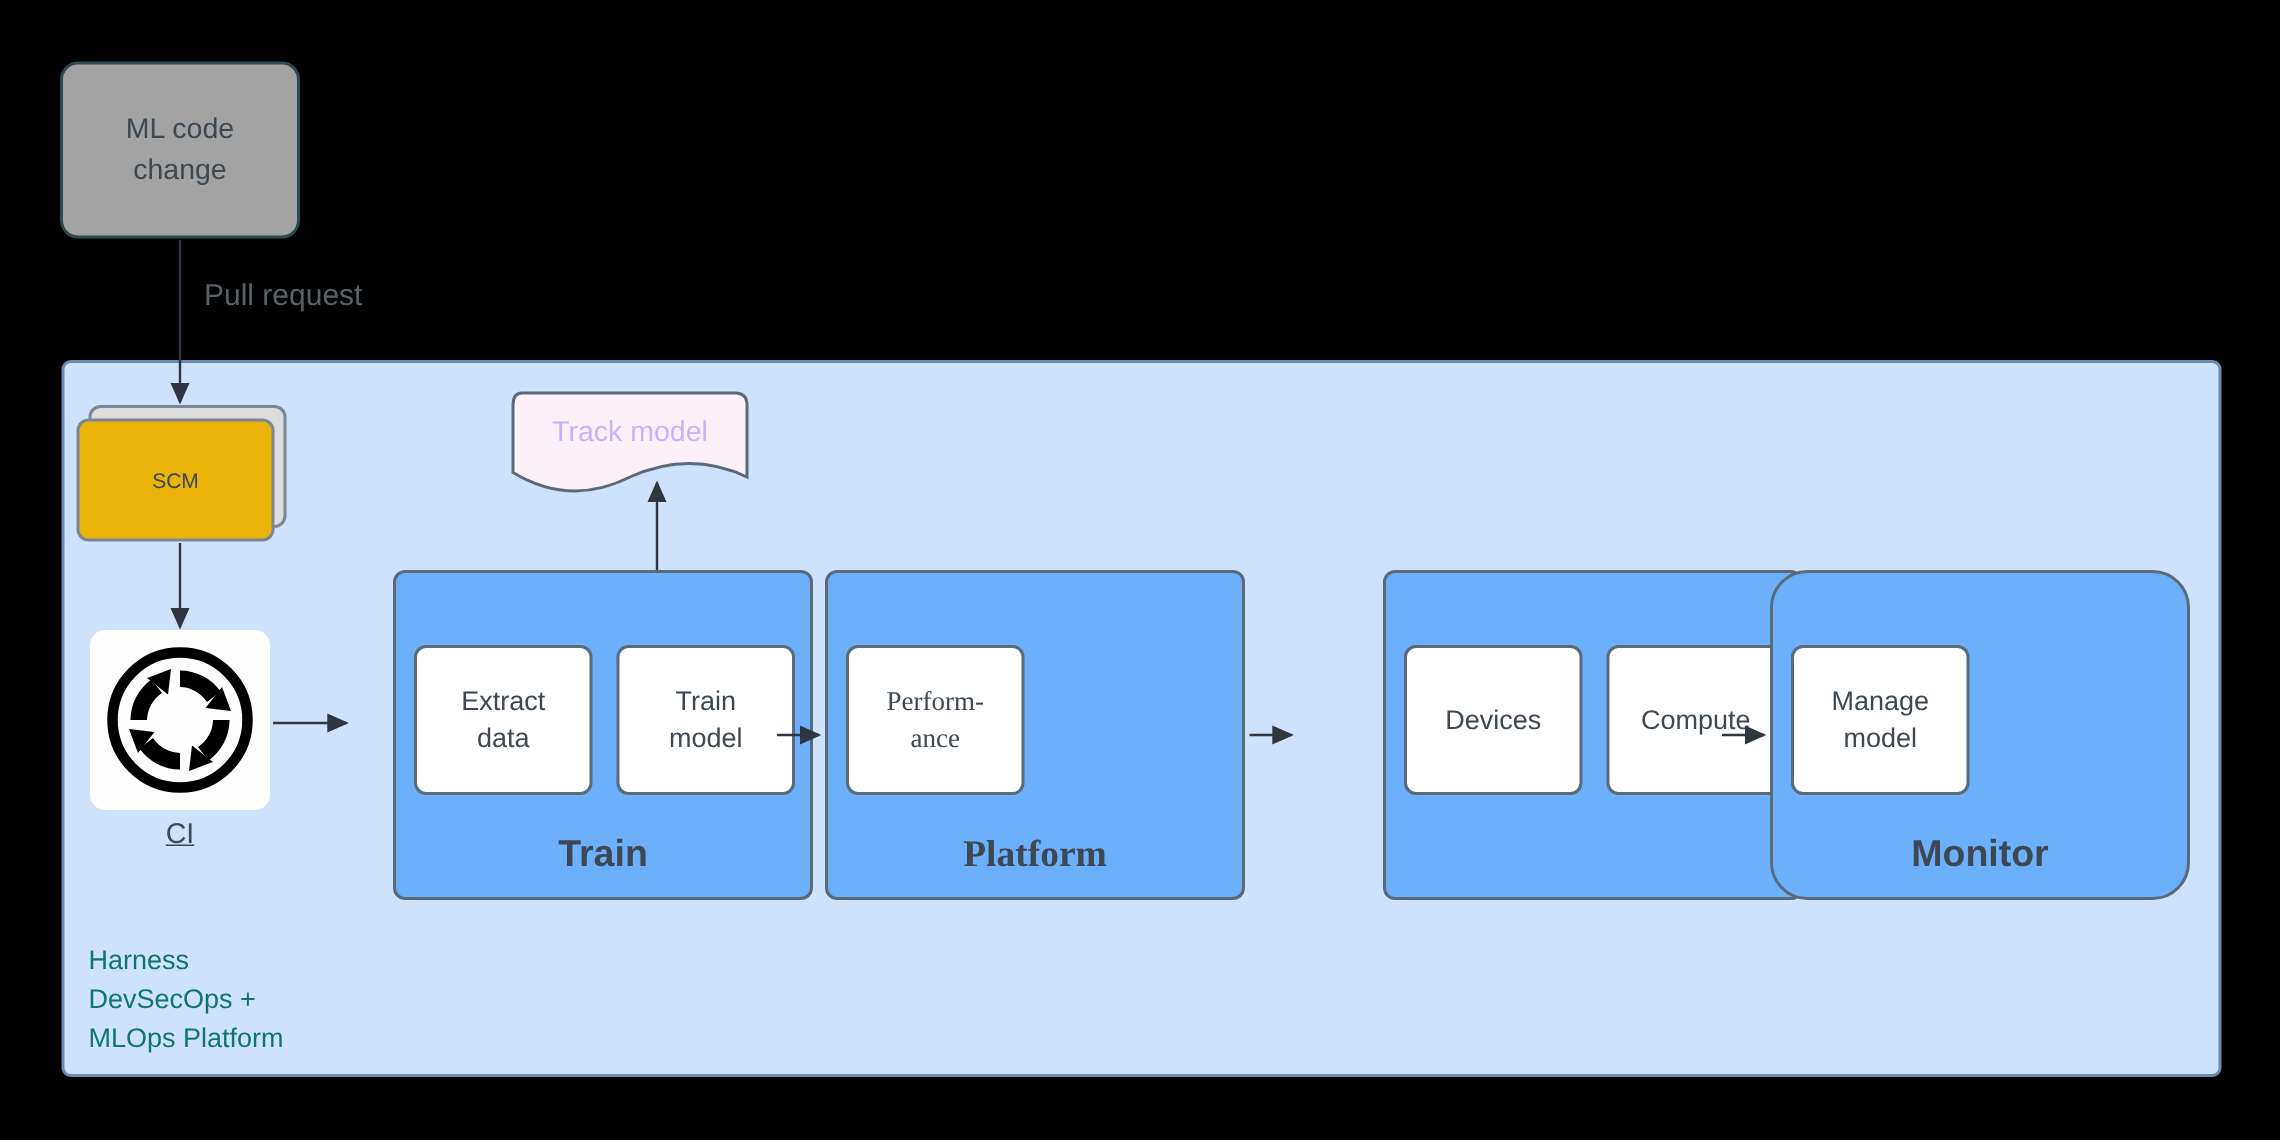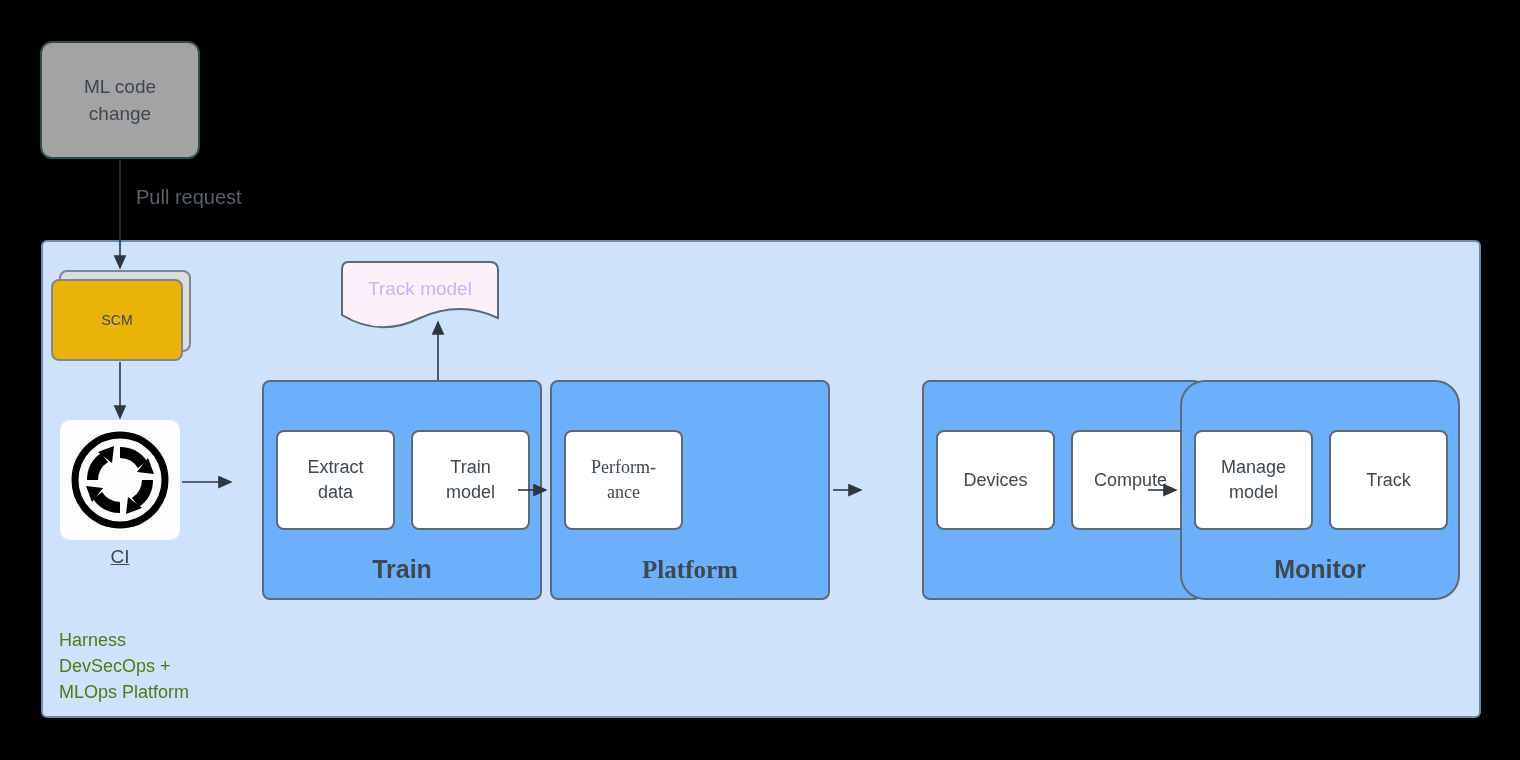--- a/index.html
+++ b/index.html
@@ -72,21 +72,21 @@
     border: 2px solid #6b8ab0;
     border-radius: 6px;
     box-sizing: border-box;
   }
   .platform-caption {
     position: absolute;
     left: 16px;
     top: 385px;
     font-size: 18px;
     line-height: 26px;
-    color: #4d7c0f;
+    color: #0f766e;
     white-space: pre-line;
   }
 
   
   .scm-wrap {
     position: absolute;
     left: 51px;
     top: 270px;
     width: 142px;
     height: 92px;
@@ -291,21 +291,20 @@
     <div class="stage-cards">
       <div class="stage-card">Devices</div>
       <div class="stage-card">Compute</div>
     </div>
   </div>
 
   <div class="stage stage-monitor">
     <div class="stage-cards">
       <div class="stage-card">Manage
 model</div>
-      <div class="stage-card">Track</div>
     </div>
     <div class="stage-title">Monitor</div>
   </div>
 
   <svg class="arrow-layer">
     <defs>
       <marker id="ah" markerWidth="10" markerHeight="10" refX="8" refY="4" orient="auto" markerUnits="strokeWidth">
         <path d="M0,0 L9,4 L0,8 z" fill="#2f3640"></path>
       </marker>
     </defs>

